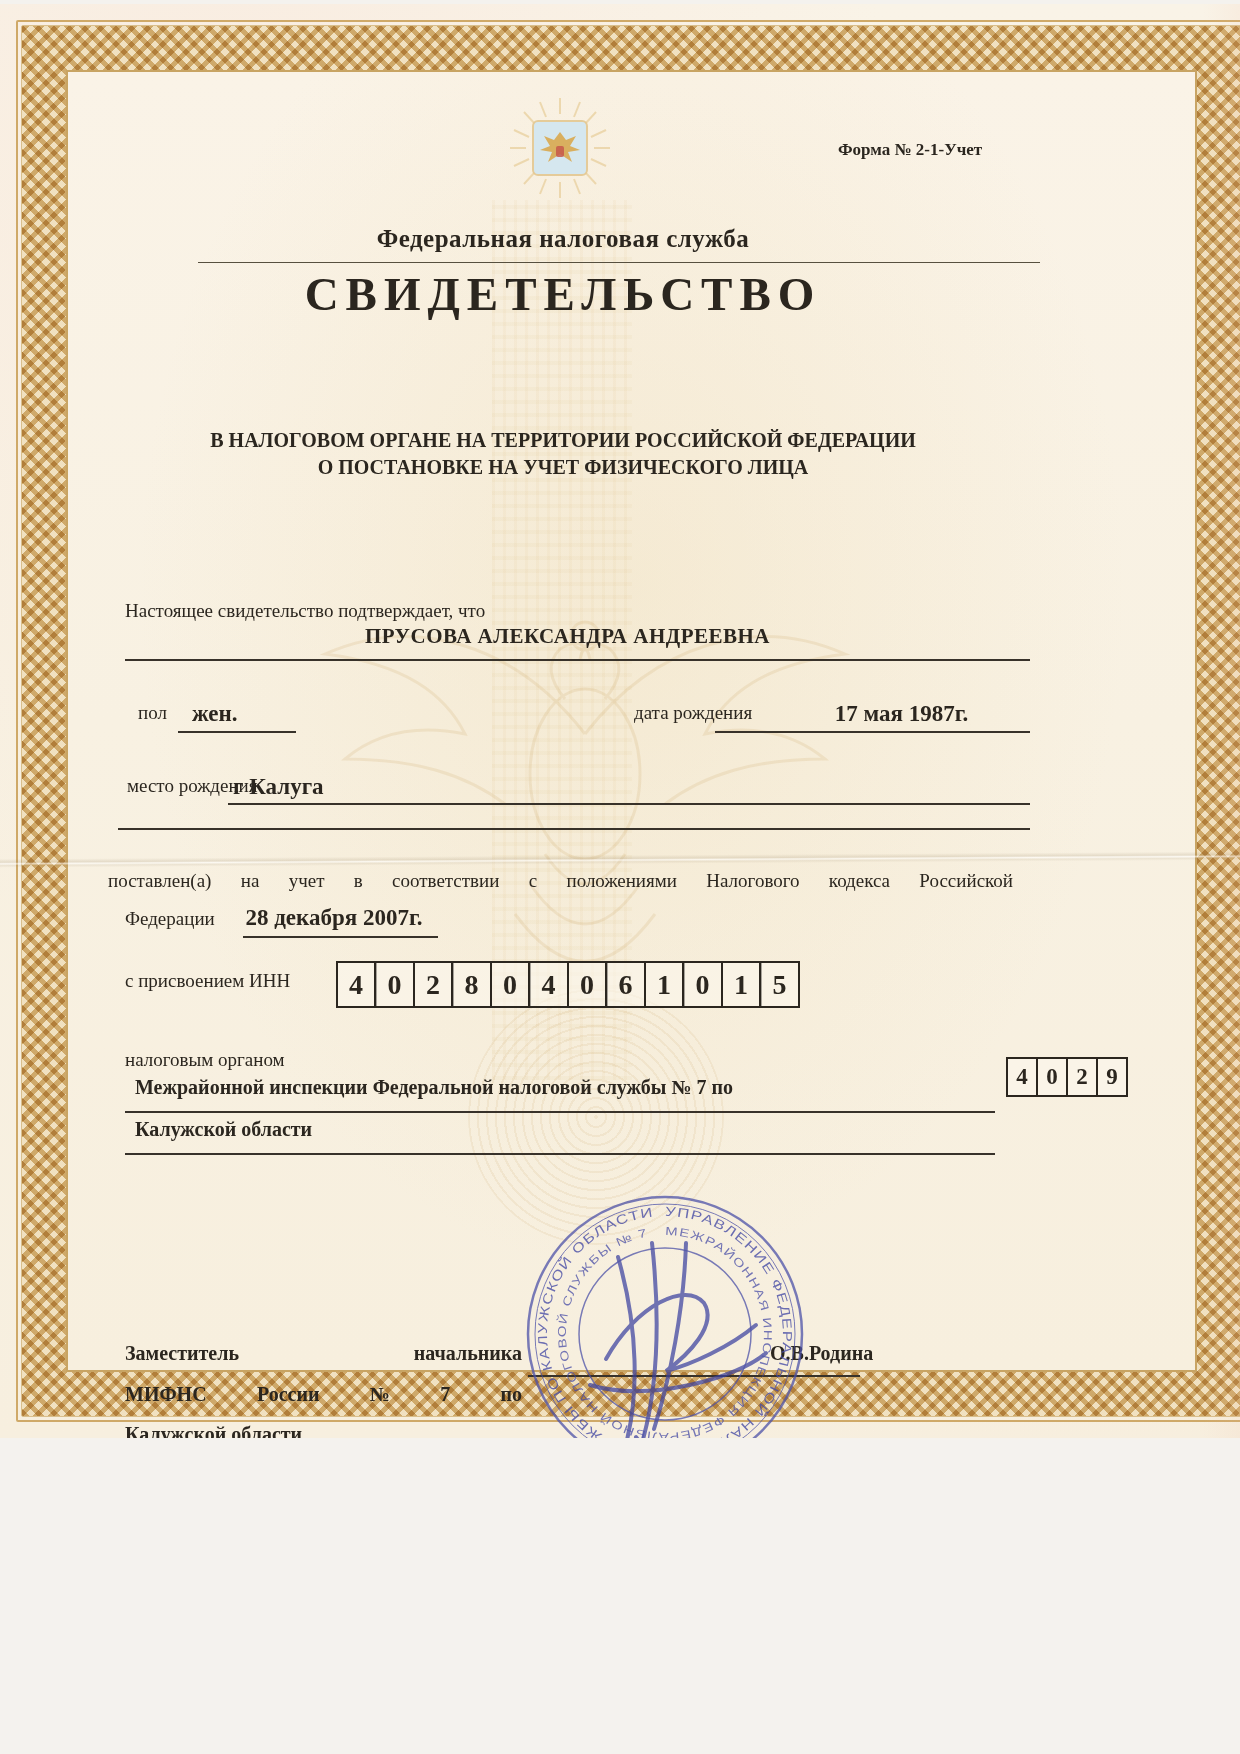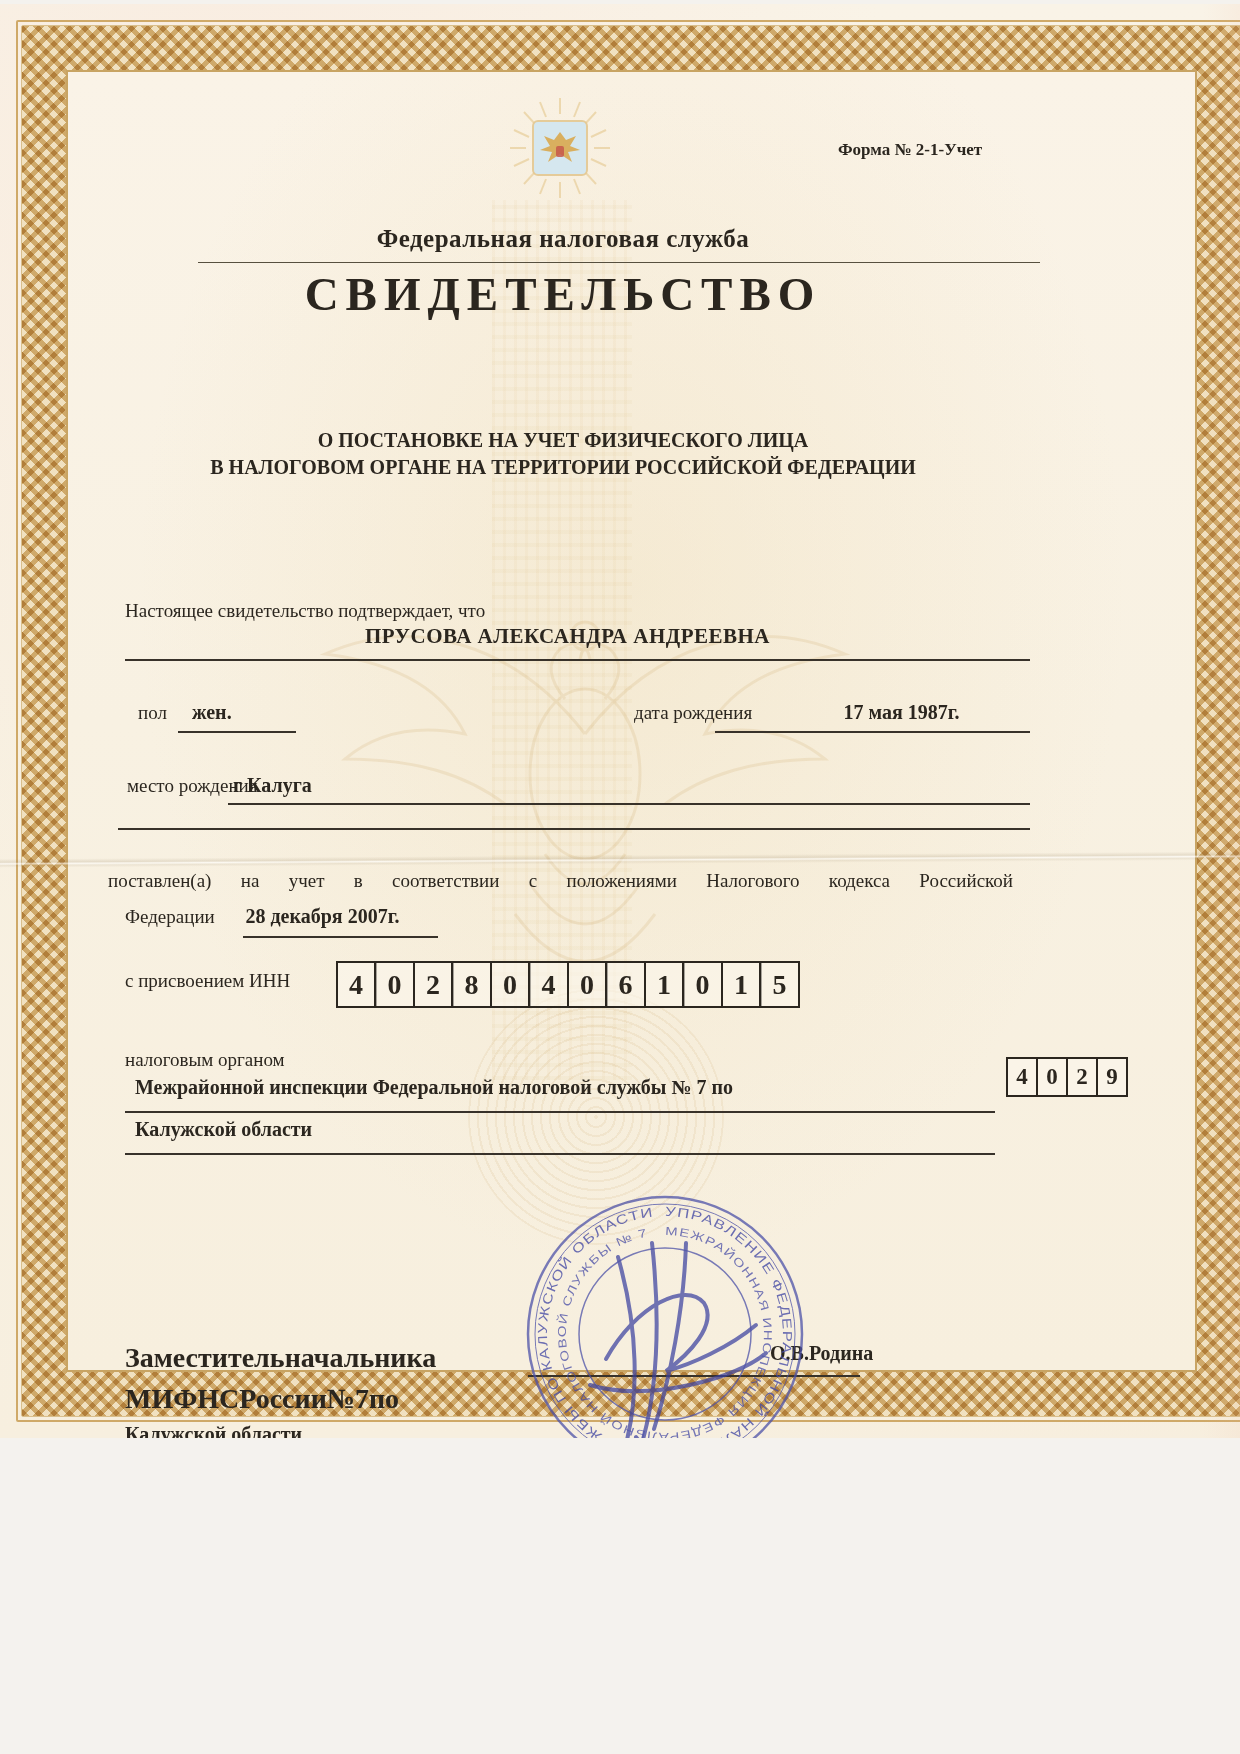--- a/index.html
+++ b/index.html
@@ -37,31 +37,31 @@
   .center-col{position:absolute;left:0;width:1126px;text-align:center;}
   .form-number{top:136px;left:838px;font-size:17px;font-weight:bold;}
   .agency{top:221px;font-size:25px;font-weight:bold;letter-spacing:.5px;}
   .agency-rule{top:258px;left:198px;width:842px;height:1px;background:#57503f;}
   .doc-title{top:263px;font-size:47px;font-weight:bold;letter-spacing:7px;}
   .subtitle{top:423px;font-size:20px;font-weight:bold;line-height:27px;}
   .confirm{top:596px;left:125px;font-size:19px;}
   .person-name{top:620px;left:125px;width:885px;text-align:center;font-size:21px;font-weight:bold;letter-spacing:.5px;}
   .uline{position:absolute;height:2px;background:#38322a;}
   .lbl{font-size:19px;}
-  .val{font-size:20px;font-weight:bold;}
+  .val{font-size:23px;font-weight:bold;}
   .par{top:866px;left:108px;width:905px;font-size:19px;text-align:justify;text-align-last:justify;}
   .inn-row{top:957px;left:338px;display:flex;}
   .inn-cell{width:37px;height:43px;border:2.5px solid #2b261f;margin-left:-2.5px;
     display:flex;align-items:center;justify-content:center;font-size:28px;font-weight:bold;background:rgba(252,247,236,.6);}
   .code-row{top:1053px;left:1008px;display:flex;}
   .code-cell{width:28px;height:36px;border:2px solid #2b261f;margin-left:-2px;
     display:flex;align-items:center;justify-content:center;font-size:23px;font-weight:bold;background:rgba(252,247,236,.6);}
   .org1{top:1072px;left:135px;font-size:20px;font-weight:bold;}
   .org2{top:1114px;left:135px;font-size:20px;font-weight:bold;}
-  .sig-row{left:125px;width:397px;display:flex;justify-content:flex-start;font-size:28px;font-weight:bold;}
+  .sig-row{left:125px;width:397px;display:flex;justify-content:space-between;font-size:20px;font-weight:bold;}
   .signer{top:1338px;left:770px;font-size:20px;font-weight:bold;}
   .mp{top:1455px;left:533px;font-size:20px;letter-spacing:1px;}
   .seal{position:absolute;left:487px;top:1511px;width:154px;height:154px;border-radius:50%;
     background:radial-gradient(circle at 38% 32%, #bc9f62, #a98b4e 55%, #93763c 92%);
     box-shadow:inset 2px 3px 7px rgba(255,245,215,.45), inset -3px -5px 9px rgba(58,44,14,.38), 0 0 0 2px rgba(170,140,80,.25);}
   .seal svg{position:absolute;inset:0;}
   .series-row{top:1576px;left:652px;display:flex;align-items:baseline;}
   .series-label{font-size:27px;font-weight:bold;letter-spacing:2px;}
   .series-region{margin-left:42px;font-family:"DejaVu Sans Mono", monospace;font-size:24px;color:#23201a;}
   .series-number{margin-left:32px;font-family:"DejaVu Sans Mono", monospace;font-size:29px;color:#23201a;text-align:center;}
@@ -117,22 +117,22 @@
       <path d="M60,38 L66,46 L76,42 L70,52 L80,56 L68,58 L72,68 L60,60 L48,68 L52,58 L40,56 L50,52 L44,42 L54,46 Z"></path>
     </g>
     <rect x="56" y="52" width="8" height="11" rx="2" fill="#c6584a" opacity=".85"></rect>
   </svg>
 
   <div class="abs form-number">Форма № 2-1-Учет</div>
   <div class="center-col agency">Федеральная налоговая служба</div>
   <div class="abs agency-rule"></div>
   <div class="center-col doc-title">СВИДЕТЕЛЬСТВО</div>
   <div class="center-col subtitle">
+    <div>В НАЛОГОВОМ ОРГАНЕ НА ТЕРРИТОРИИ РОССИЙСКОЙ ФЕДЕРАЦИИ</div>
     <div>О ПОСТАНОВКЕ НА УЧЕТ ФИЗИЧЕСКОГО ЛИЦА</div>
-    <div>В НАЛОГОВОМ ОРГАНЕ НА ТЕРРИТОРИИ РОССИЙСКОЙ ФЕДЕРАЦИИ</div>
   </div>
 
   <div class="abs confirm">Настоящее свидетельство подтверждает, что</div>
   <div class="abs person-name">ПРУСОВА АЛЕКСАНДРА АНДРЕЕВНА</div>
   <div class="uline" style="left:125px;top:655px;width:905px;"></div>
 
   <div class="abs lbl" style="left:138px;top:698px;">пол</div>
   <div class="abs val" style="left:192px;top:697px;">жен.</div>
   <div class="uline" style="left:178px;top:727px;width:118px;"></div>
 

